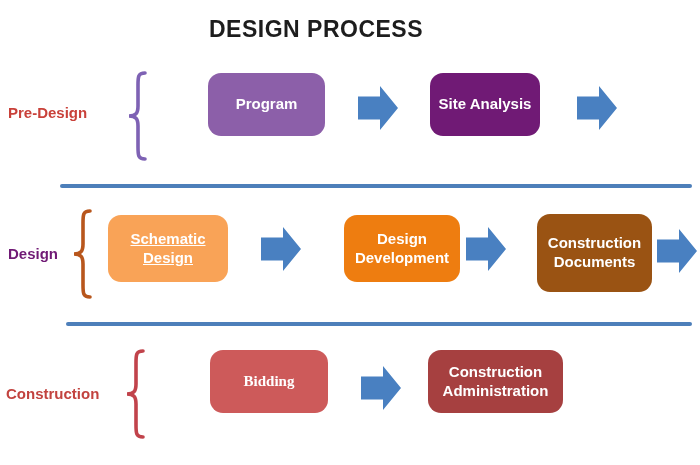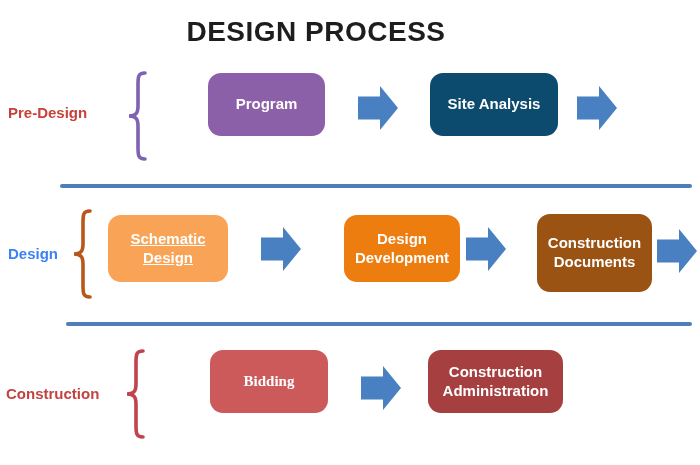--- a/index.html
+++ b/index.html
@@ -2,21 +2,21 @@
 <html><head>
 <meta charset="utf-8">
 <style>
   html,body{margin:0;padding:0;background:#fff;}
   .canvas{
     position:relative;width:700px;height:465px;background:#ffffff;overflow:hidden;
     font-family:"Liberation Sans", sans-serif;
   }
   .title{
     position:absolute;left:0;top:16px;width:632px;text-align:center;
-    font-size:28px;font-weight:bold;color:#1d1d1d;letter-spacing:0.5px;
+    font-size:23px;font-weight:bold;color:#1d1d1d;letter-spacing:0.5px;
   }
   .phase-label{
     position:absolute;font-size:15px;font-weight:bold;white-space:nowrap;
   }
   .brace{position:absolute;}
   .brace svg{display:block;width:100%;height:100%;}
   .step-box{
     position:absolute;border-radius:13px;color:#ffffff;font-weight:bold;
     font-size:15px;line-height:1.25;display:flex;align-items:center;justify-content:center;
     text-align:center;padding:4px 6px;box-sizing:border-box;
@@ -37,28 +37,28 @@
   <div class="phase-label" style="left: 8px; top: 104px; color: rgb(201, 65, 58);">Pre-Design</div>
   <div class="brace" style="left: 125px; top: 70px; width: 24px; height: 92px; color: rgb(126, 98, 180);">
     <svg viewBox="0 0 24 92">
         <path d="M20 3 C13 3 13 7 13 15 L13 36 C13 43 11 46 4 46 C11 46 13 49 13 56 L13 77 C13 85 13 89 20 89" fill="none" stroke="currentColor" stroke-width="3.6" stroke-linecap="round"></path>
       </svg>
   </div>
   <div class="step-box" style="left: 208px; top: 73px; width: 117px; height: 63px; background: rgb(140, 95, 169);">
     <span>Program</span>
   </div>
   <div class="arrow" style="left: 358px; top: 86px; background: rgb(73, 128, 193);"></div>
-  <div class="step-box" style="left: 430px; top: 73px; width: 128px; height: 63px; background: #0c4a6e;">
+  <div class="step-box" style="left: 430px; top: 73px; width: 110px; height: 63px; background: #701a75;">
     <span>Site Analysis</span>
   </div>
   <div class="arrow" style="left: 577px; top: 86px; background: rgb(73, 128, 193);"></div>
 
   <div class="divider" style="left: 60px; top: 184px; width: 632px; background: rgb(77, 127, 186);"></div>
 
-  <div class="phase-label" style="left: 8px; top: 245px; color: #3b82f6;">Design</div>
+  <div class="phase-label" style="left: 8px; top: 245px; color: #701a75;">Design</div>
   <div class="brace" style="left: 70px; top: 208px; width: 24px; height: 92px; color: rgb(184, 86, 28);">
     <svg viewBox="0 0 24 92">
         <path d="M20 3 C13 3 13 7 13 15 L13 36 C13 43 11 46 4 46 C11 46 13 49 13 56 L13 77 C13 85 13 89 20 89" fill="none" stroke="currentColor" stroke-width="3.6" stroke-linecap="round"></path>
       </svg>
   </div>
   <div class="step-box" style="left: 108px; top: 215px; width: 120px; height: 67px; background: rgb(249, 163, 87); text-decoration: underline;">
     <span>Schematic Design</span>
   </div>
   <div class="arrow" style="left: 261px; top: 227px; background: rgb(73, 128, 193);"></div>
   <div class="step-box" style="left: 322px; top: 215px; width: 116px; height: 67px; background: rgb(238, 125, 16); margin-left: 22px;">

